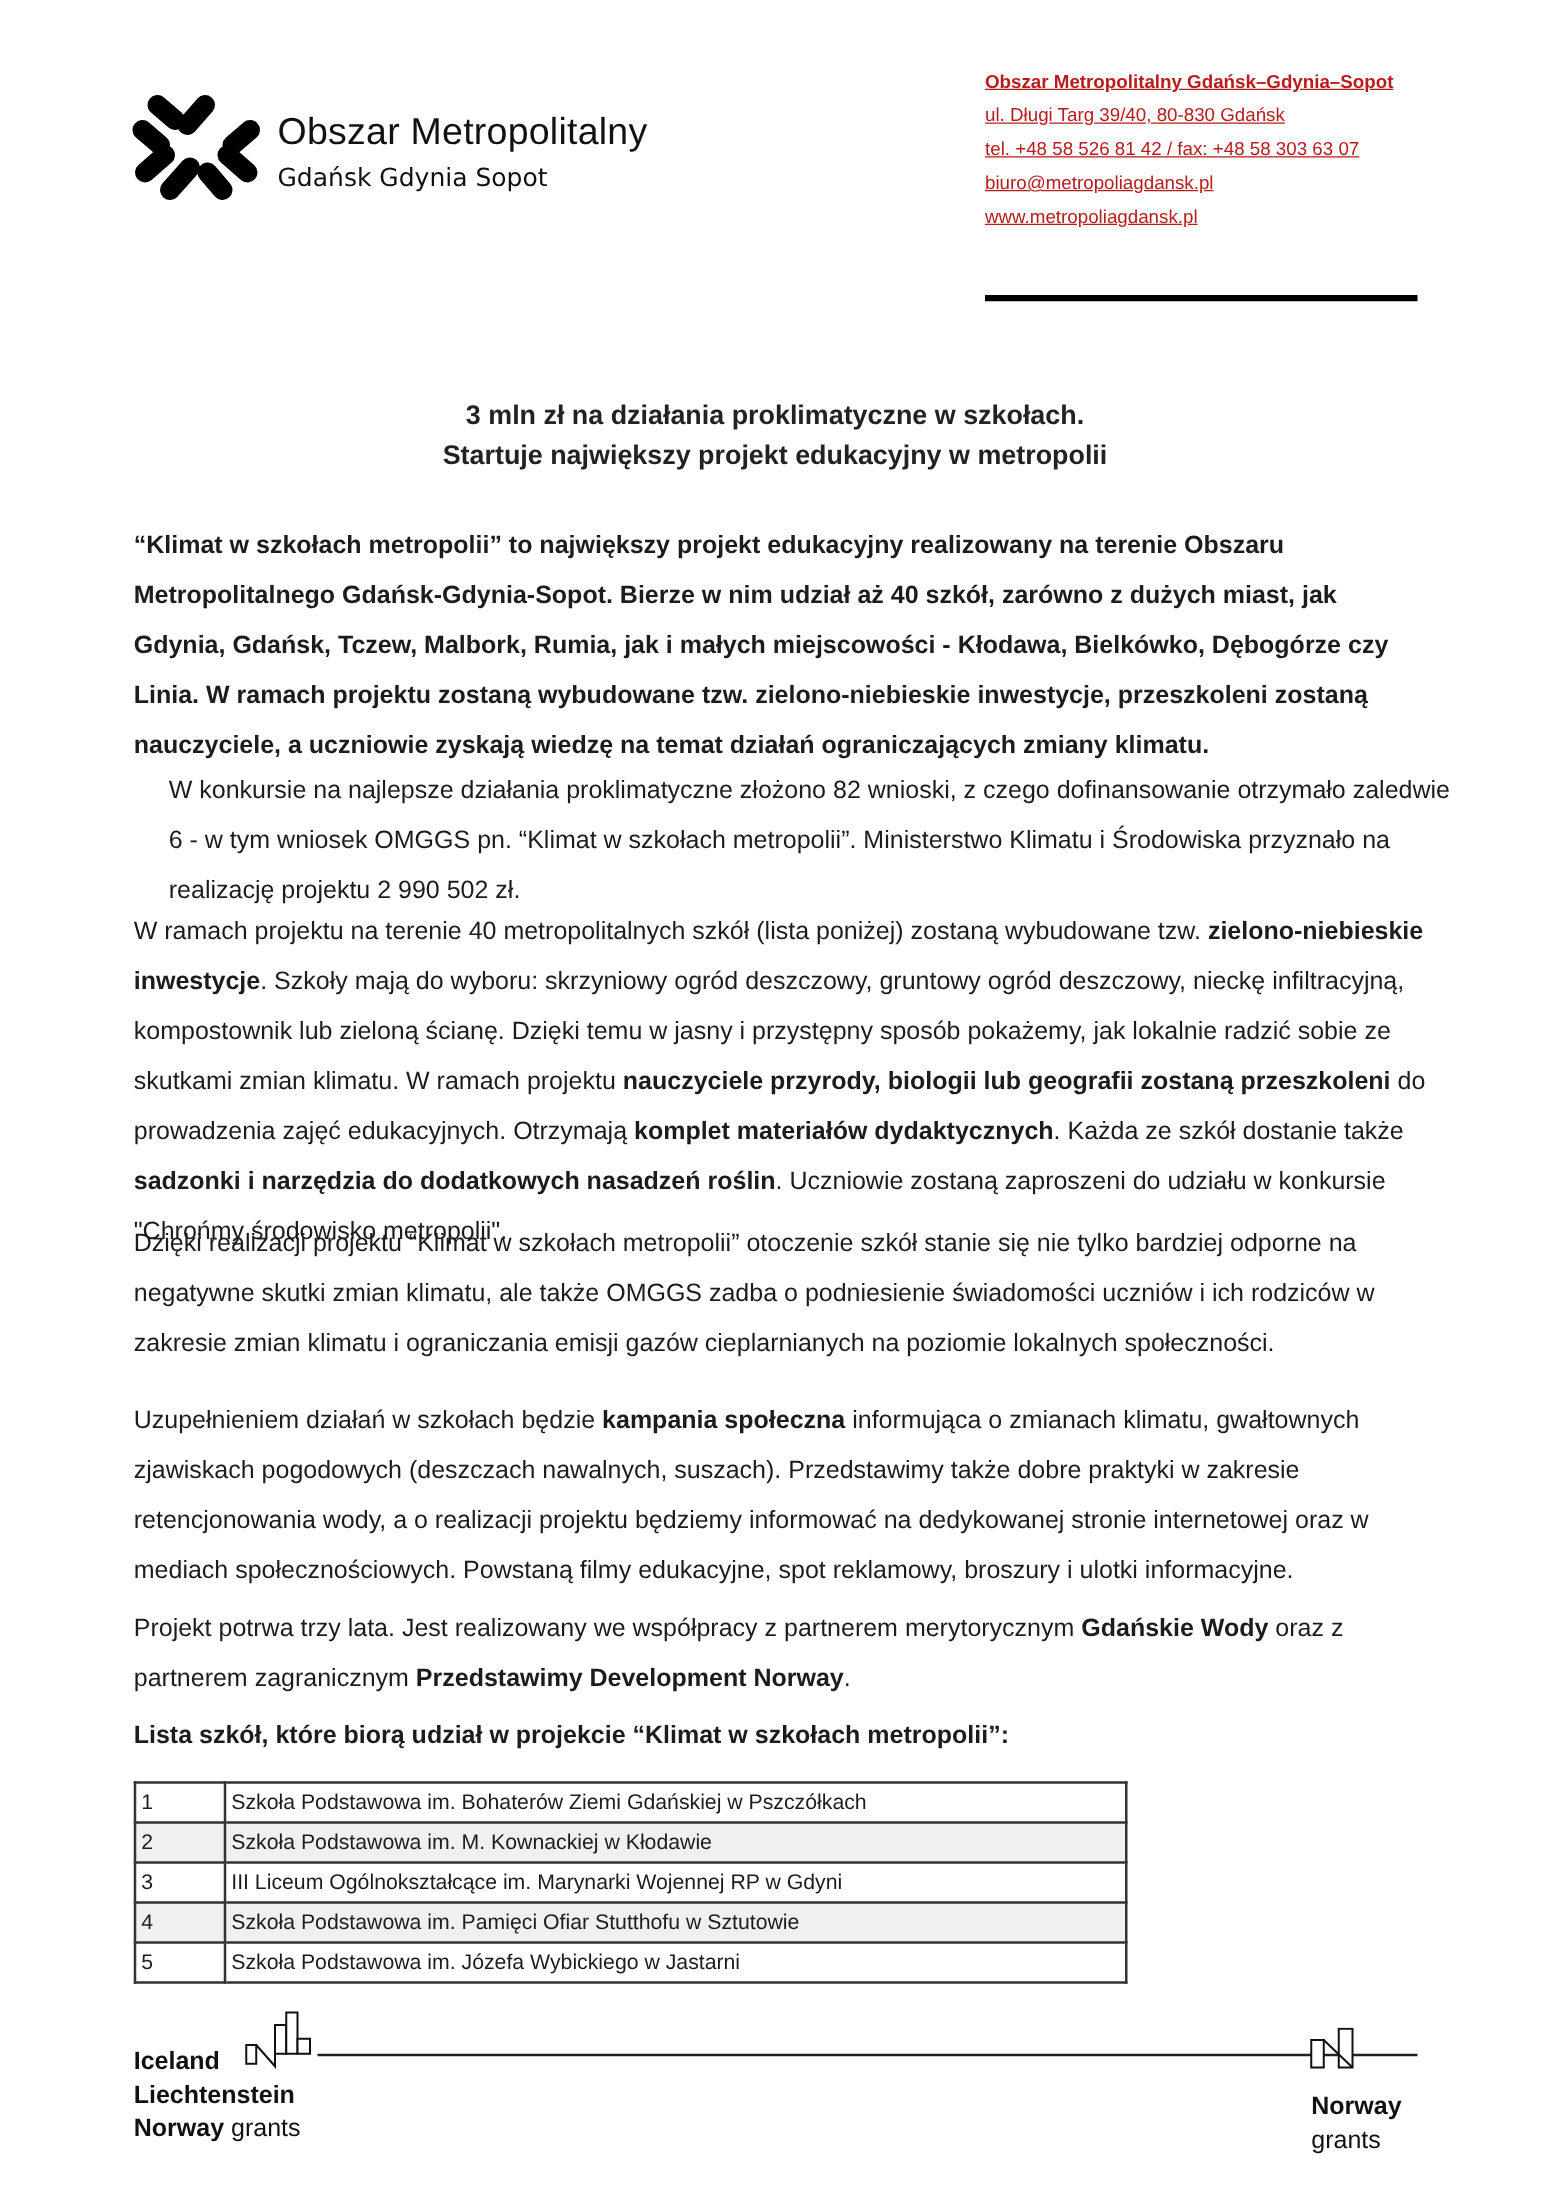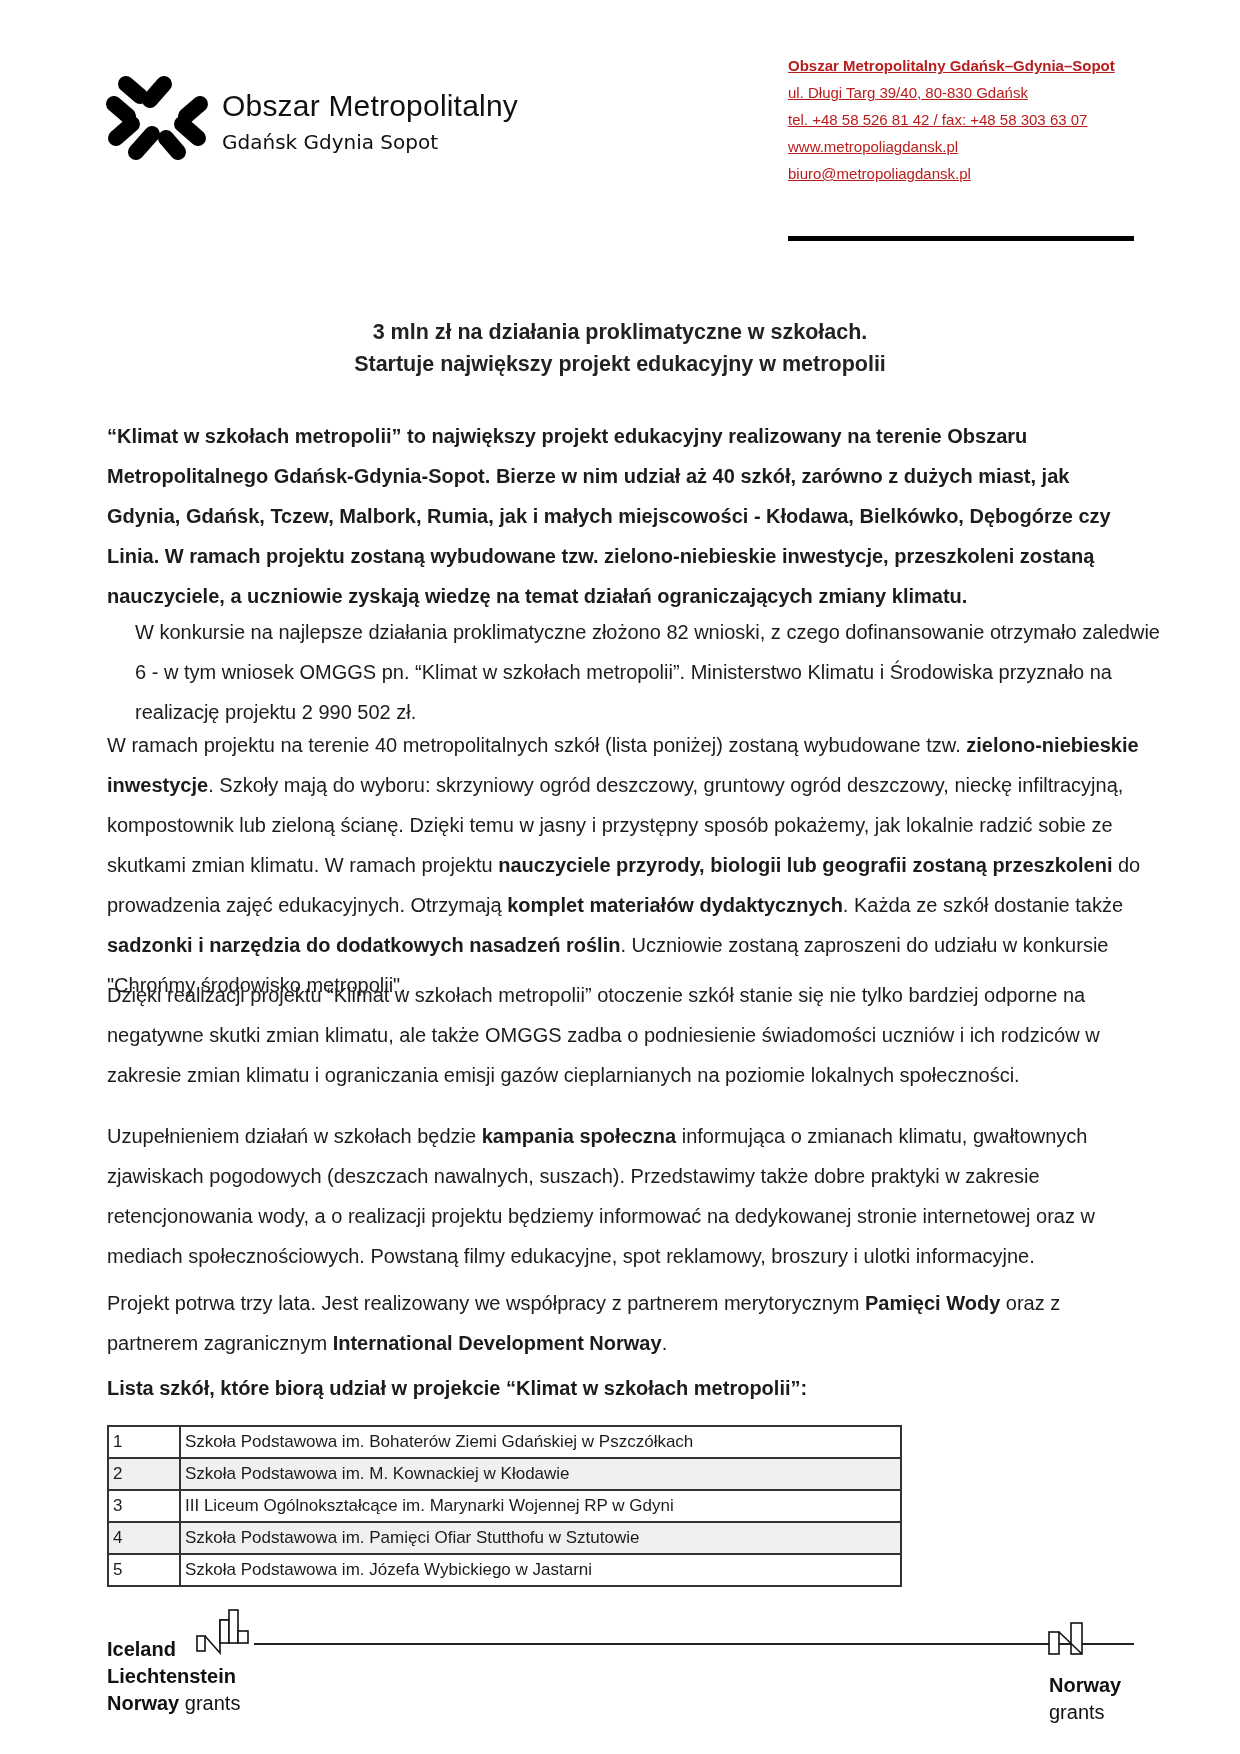--- a/index.html
+++ b/index.html
@@ -64,40 +64,40 @@
 </svg>
 <div id="logo-text" class="abs">
   <div class="l1">Obszar Metropolitalny</div>
   <div class="l2">Gdańsk Gdynia Sopot</div>
 </div>
 
 <div id="contact" class="abs">
   <div class="org">Obszar Metropolitalny Gdańsk–Gdynia–Sopot</div>
   <div>ul. Długi Targ 39/40, 80-830 Gdańsk</div>
   <div>tel. +48 58 526 81 42 / fax: +48 58 303 63 07</div>
+  <div>biuro@metropoliagdansk.pl</div>
   <div>www.metropoliagdansk.pl</div>
-  <div>biuro@metropoliagdansk.pl</div>
 </div>
 <div id="contact-rule" class="abs"></div>
 
 <div id="title" class="abs">
   <div>3 mln zł na działania proklimatyczne w szkołach.</div>
   <div>Startuje największy projekt edukacyjny w metropolii</div>
 </div>
 
 <div id="p1" class="abs para">“Klimat w szkołach metropolii” to największy projekt edukacyjny realizowany na terenie Obszaru Metropolitalnego Gdańsk-Gdynia-Sopot. Bierze w nim udział aż 40 szkół, zarówno  z dużych miast, jak Gdynia, Gdańsk, Tczew, Malbork, Rumia, jak i małych miejscowości - Kłodawa, Bielkówko, Dębogórze czy Linia. W ramach projektu zostaną wybudowane tzw. zielono-niebieskie inwestycje, przeszkoleni zostaną nauczyciele, a uczniowie  zyskają wiedzę na temat działań ograniczających zmiany klimatu.</div>
 <div id="p2" class="abs para">W konkursie na najlepsze działania proklimatyczne  złożono 82 wnioski, z czego dofinansowanie otrzymało zaledwie 6 - w tym wniosek OMGGS pn. “Klimat w szkołach metropolii”. Ministerstwo Klimatu i Środowiska przyznało na realizację projektu 2 990 502  zł.</div>
 
 <div id="p3" class="abs para"><span>W ramach projektu na terenie 40 metropolitalnych szkół (lista poniżej) zostaną wybudowane tzw. </span><b>zielono-niebieskie inwestycje</b><span>. Szkoły mają do wyboru: skrzyniowy ogród deszczowy, gruntowy ogród deszczowy, nieckę infiltracyjną, kompostownik lub zieloną ścianę. Dzięki temu w jasny i przystępny sposób pokażemy, jak lokalnie radzić sobie ze skutkami zmian klimatu.  W ramach projektu </span><b>nauczyciele przyrody, biologii lub geografii zostaną przeszkoleni</b><span> do prowadzenia zajęć edukacyjnych. Otrzymają </span><b>komplet materiałów dydaktycznych</b><span>. Każda ze szkół dostanie także </span><b>sadzonki i narzędzia do dodatkowych nasadzeń roślin</b><span>. Uczniowie zostaną zaproszeni do udziału w konkursie "Chrońmy środowisko metropolii".</span></div>
 
 <div id="p4" class="abs para">Dzięki realizacji projektu “Klimat  w szkołach metropolii” otoczenie szkół stanie się nie tylko bardziej odporne na negatywne skutki zmian klimatu, ale także OMGGS zadba o podniesienie świadomości uczniów i ich rodziców w zakresie zmian klimatu i ograniczania emisji gazów cieplarnianych na poziomie lokalnych społeczności.</div>
 
 <div id="p5" class="abs para"><span>Uzupełnieniem działań w szkołach będzie </span><b>kampania społeczna</b><span> informująca o zmianach klimatu, gwałtownych zjawiskach pogodowych (deszczach nawalnych, suszach). Przedstawimy także dobre praktyki w zakresie retencjonowania wody, a o realizacji projektu będziemy informować na dedykowanej stronie internetowej oraz w mediach społecznościowych. Powstaną filmy edukacyjne, spot reklamowy, broszury i ulotki  informacyjne.</span></div>
 
-<div id="p6" class="abs para"><span>Projekt potrwa trzy lata. Jest realizowany we współpracy z partnerem merytorycznym </span><b>Pamięci Wody</b><span> oraz z partnerem zagranicznym </span><b>International Development Norway</b><span>.</span></div>
+<div id="p6" class="abs para"><span>Projekt potrwa trzy lata. Jest realizowany we współpracy z partnerem merytorycznym </span><b>Gdańskie Wody</b><span> oraz z partnerem zagranicznym </span><b>Przedstawimy Development Norway</b><span>.</span></div>
 
 <div id="list-heading" class="abs para">Lista szkół, które biorą udział w projekcie “Klimat w szkołach metropolii”:</div>
 
 <table id="schools-table" class="abs">
   <tbody>
     <tr>
       <td class="num">1</td>
       <td>Szkoła Podstawowa  im. Bohaterów Ziemi Gdańskiej w Pszczółkach</td>
     </tr>
     <tr>

